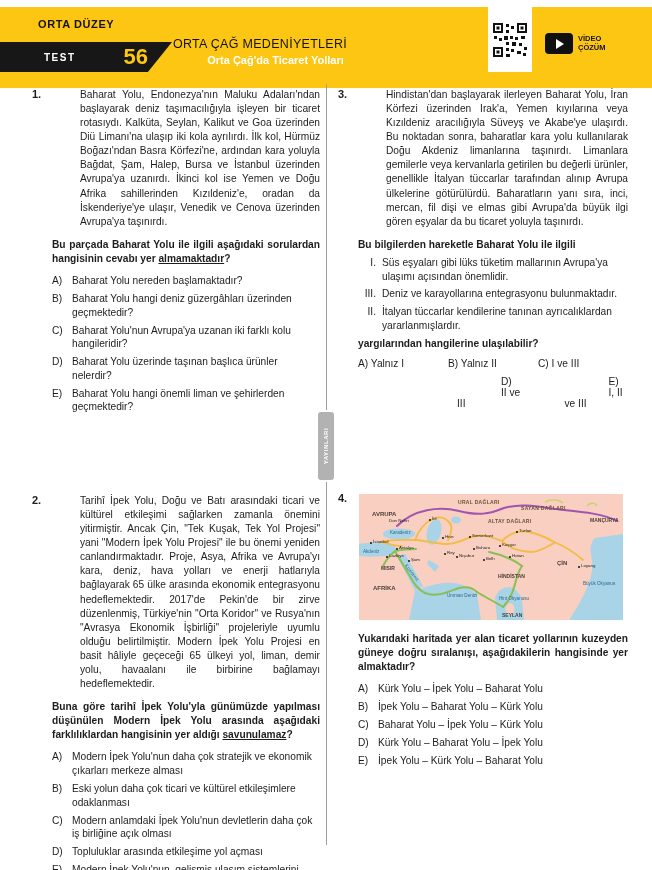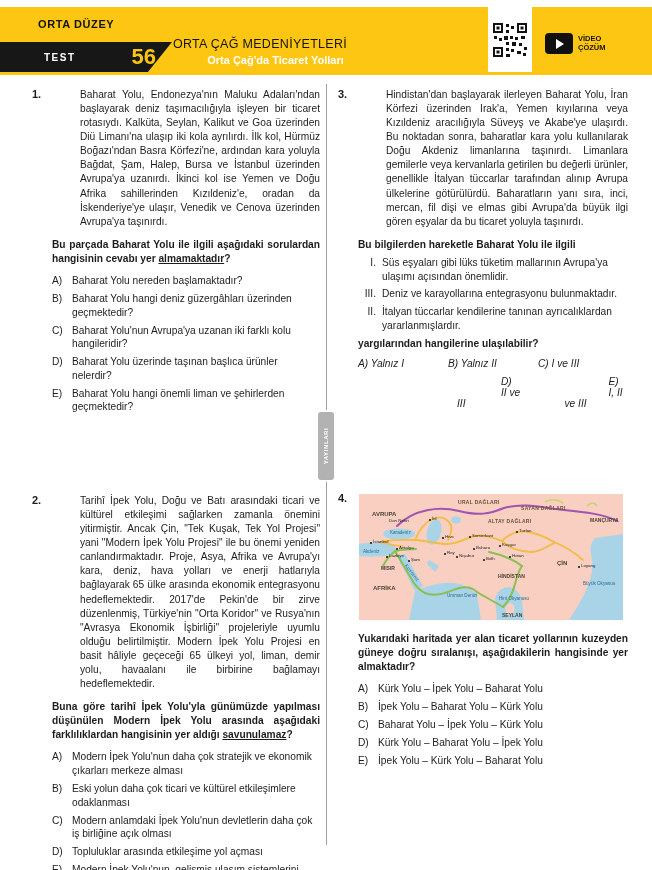--- a/index.html
+++ b/index.html
@@ -1,23 +1,23 @@
 <!DOCTYPE html>
 <html><head>
 <meta charset="utf-8">
 <style>
   html,body{margin:0;padding:0;background:#e9e9e9;}
   .page{position:relative;width:652px;height:870px;background:#ffffff;overflow:hidden;
         font-family:"Liberation Sans",sans-serif;color:#1d1d1d;margin:0 auto;}
   
-  .header{position:absolute;left:0;top:7px;width:652px;height:68px;background:#fcc612;}
+  .header{position:absolute;left:0;top:7px;width:652px;height:81px;background:#fcc612;}
   .level{position:absolute;left:38px;top:11px;font-size:11px;font-weight:bold;color:#121212;letter-spacing:.6px;}
   .test-badge{position:absolute;left:0;top:35px;width:172px;height:30px;background:#171717;
               clip-path:polygon(0 0,100% 0,86% 100%,0 100%);
-              display:flex;align-items:center;padding-left:44px;box-sizing:border-box;gap:16px;}
+              display:flex;align-items:center;padding-left:44px;box-sizing:border-box;gap:8px;}
   .test-word{color:#ffffff;font-size:10px;font-weight:bold;letter-spacing:1.5px;}
   .test-num{color:#fcc612;font-size:22px;font-weight:bold;line-height:1;margin-left:40px;}
   .title-wrap{position:absolute;left:0;top:30px;width:520px;text-align:center;}
   .h-title{font-size:12.5px;font-weight:normal;color:#141414;letter-spacing:.3px;}
   .h-sub{font-size:11px;font-weight:bold;color:#ffffff;margin-top:3px;padding-left:31px;}
   .qr-box{position:absolute;left:488px;top:0;width:44px;height:65px;background:#ffffff;
           display:flex;align-items:center;justify-content:center;}
   .video-btn{position:absolute;left:545px;top:26px;width:28px;height:21px;background:#101010;border-radius:4px;
              display:flex;align-items:center;justify-content:center;}
   .video-btn .tri{width:0;height:0;border-left:8px solid #ffffff;border-top:5px solid transparent;border-bottom:5px solid transparent;margin-left:2px;}
@@ -32,21 +32,21 @@
   .qnum{font-size:11px;font-weight:bold;width:13px;flex:none;}
   .qcontent{flex:1;min-width:0;}
   .qbody{font-size:10.2px;line-height:1.38;text-align:justify;margin-left:28px;}
   .qstem{font-size:10.2px;line-height:1.38;text-align:justify;font-weight:bold;margin-top:9px;}
   .qstem .u{text-decoration:underline;}
   .options{margin-top:8px;}
   .opt{display:flex;gap:6px;font-size:10.2px;line-height:1.33;margin-bottom:4.5px;}
   .opt-letter{flex:none;width:14px;}
   .roman{display:flex;gap:6px;font-size:10.2px;line-height:1.35;margin:4px 0 4px 2px;}
   .roman-num{flex:none;width:16px;text-align:right;}
-  .opt-grid-row{display:flex;font-size:10.2px;margin-top:7px;font-style:italic;}
+  .opt-grid-row{display:flex;font-size:10.2px;margin-top:7px;}
   .opt-grid-row.r1 span{flex:1;}
   .opt-grid-row.r2{padding-left:55px;}
   .opt-grid-row.r2 span{flex:1;margin-left:44px;}
   
   .map-wrap{position:relative;width:264px;height:126px;margin:2px 0 0 1px;}
   .map-wrap svg{position:absolute;left:0;top:0;}
   .map-label{position:absolute;font-size:4.6px;color:#333;white-space:nowrap;transform-origin:left top;line-height:1;}
   .map-label.region{font-weight:bold;font-size:6px;color:#4d4038;}
   .map-label.region-sm{font-weight:bold;font-size:5px;color:#4d4038;}
   .map-label.mount{font-weight:bold;font-size:5px;color:#6a5138;letter-spacing:.3px;}

